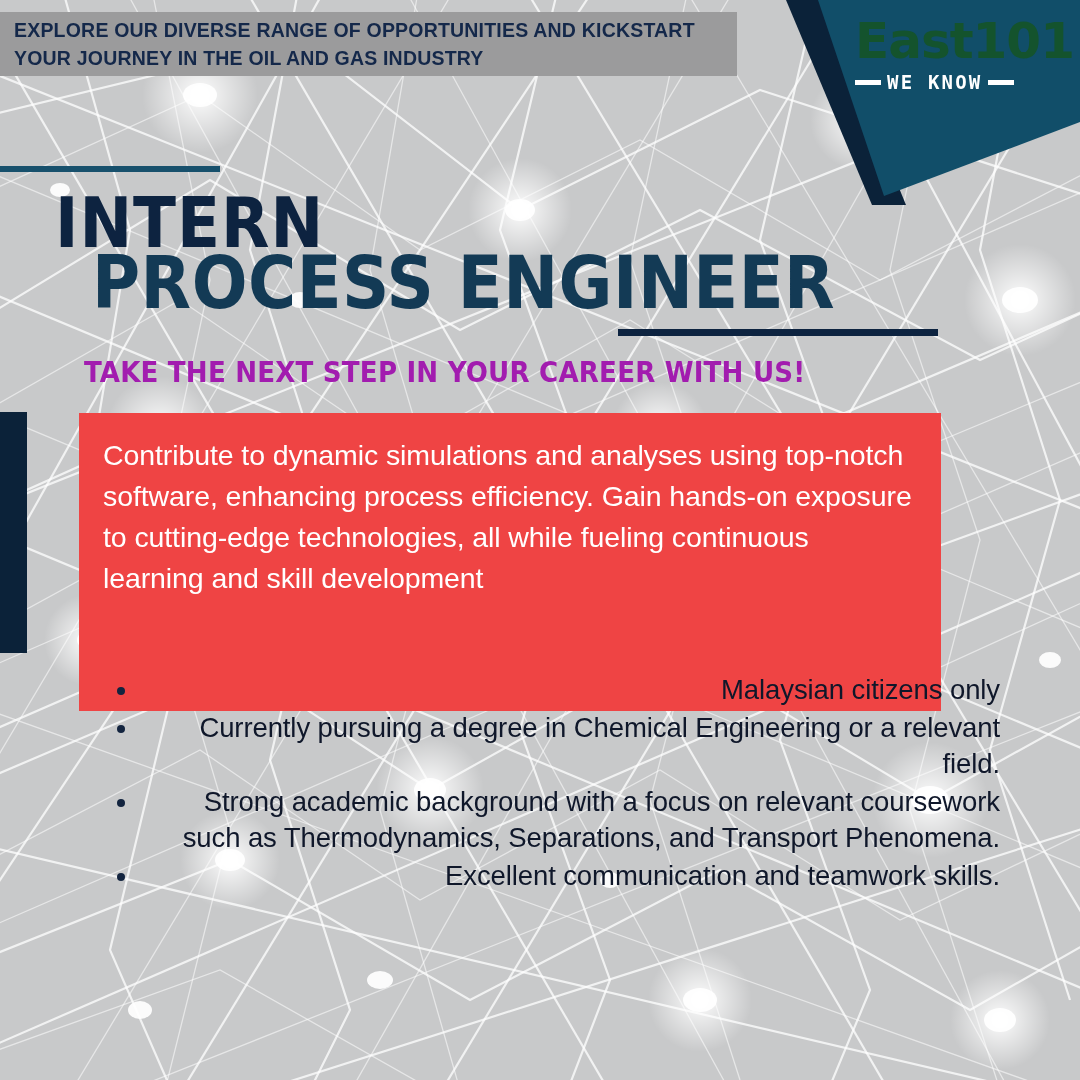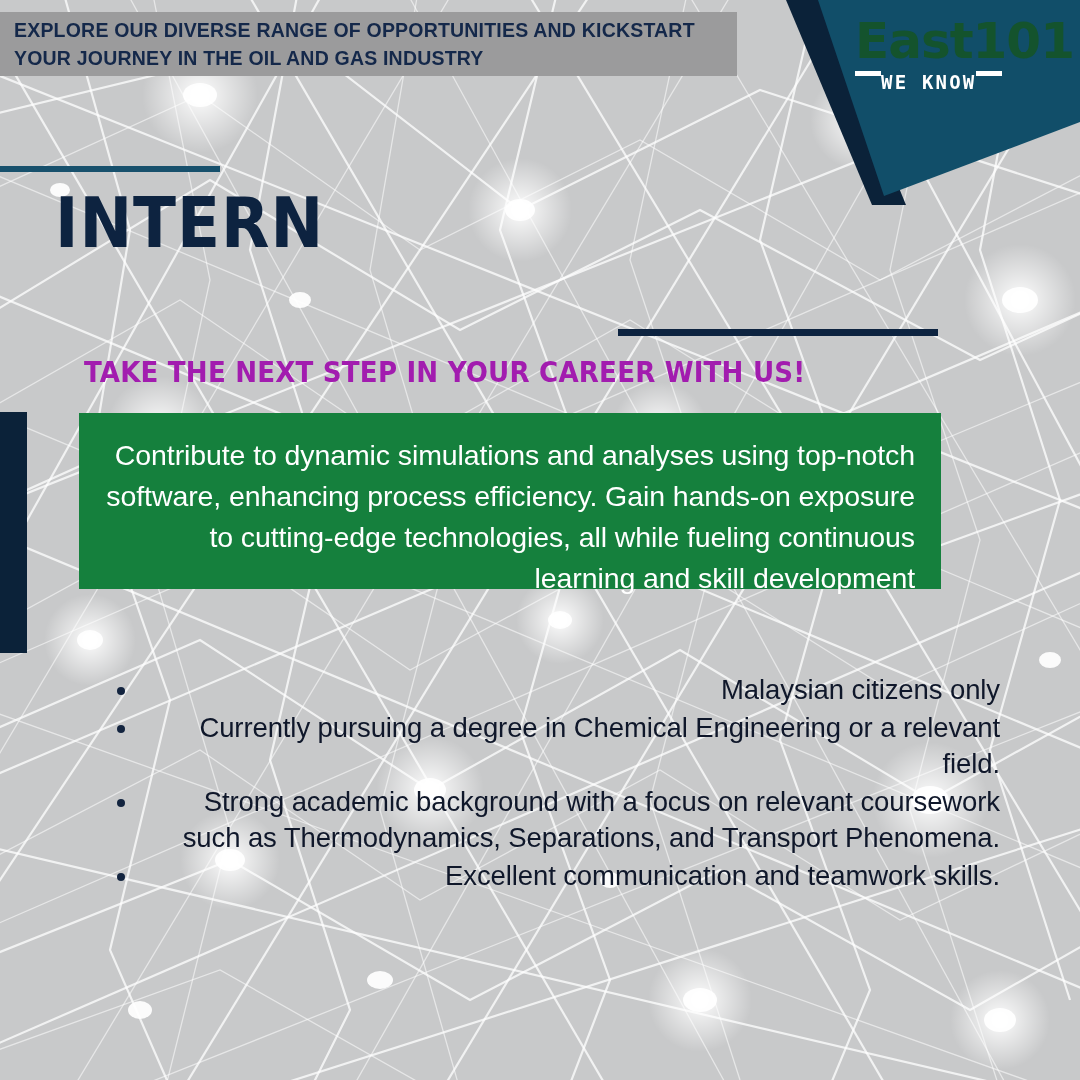--- a/index.html
+++ b/index.html
@@ -54,21 +54,21 @@
   .logo-main {
     color:#14532d;
     font-family:"DejaVu Sans", sans-serif;
     font-weight:bold;
     font-size:50px;
     line-height:1;
     letter-spacing:-1px;
     white-space:nowrap;
   }
   .logo-sub {
-    display:flex; 
+    display:flex; align-items:center; gap:6px;
     margin-top:5px;
   }
   .logo-sub .dash {
     height:5px; background:#ffffff; flex:0 0 auto;
   }
   .logo-sub .dash.d1 { width:26px; }
   .logo-sub .dash.d2 { width:26px; }
   .logo-sub .tagline {
     color:#ffffff;
     font-family:"DejaVu Sans Mono", monospace;
@@ -120,24 +120,23 @@
   }
 
   
   .accent-bar {
     position:absolute; left:0; top:412px;
     width:27px; height:241px;
     background:#0b2239;
   }
   .desc-box {
     position:absolute; left:79px; top:413px;
-    width:862px; height:176px;
-    background:#15803d;
+    width:862px; height:298px;
+    background:#ef4444;
     padding:22px 26px 0 24px;
-    text-align:right;
   }
   .desc-text {
     color:#ffffff;
     font-size:28.5px;
     line-height:41px;
     font-family:"Liberation Sans", sans-serif;
     letter-spacing:-0.1px;
   }
 
   
@@ -285,20 +284,21 @@
 
   <div class="top-banner">
     <div class="tb-text">
       <span class="tb-line">EXPLORE OUR DIVERSE RANGE OF OPPORTUNITIES AND KICKSTART</span>
       <span class="tb-line">YOUR JOURNEY IN THE OIL AND GAS INDUSTRY</span>
     </div>
   </div>
 
   <div class="rule-top"></div>
   <div class="title-intern">INTERN</div>
+  <div class="title-role">PROCESS ENGINEER</div>
   <div class="rule-bottom"></div>
   <div class="subtitle">TAKE THE NEXT STEP IN YOUR CAREER WITH US!</div>
 
   <div class="accent-bar"></div>
   <div class="desc-box">
     <div class="desc-text">Contribute to dynamic simulations and analyses using top-notch software, enhancing process efficiency. Gain hands-on exposure to cutting-edge technologies, all while fueling continuous learning and skill development</div>
   </div>
 
   <ul class="req-list">
     <li class="req-item">Malaysian citizens only</li>

